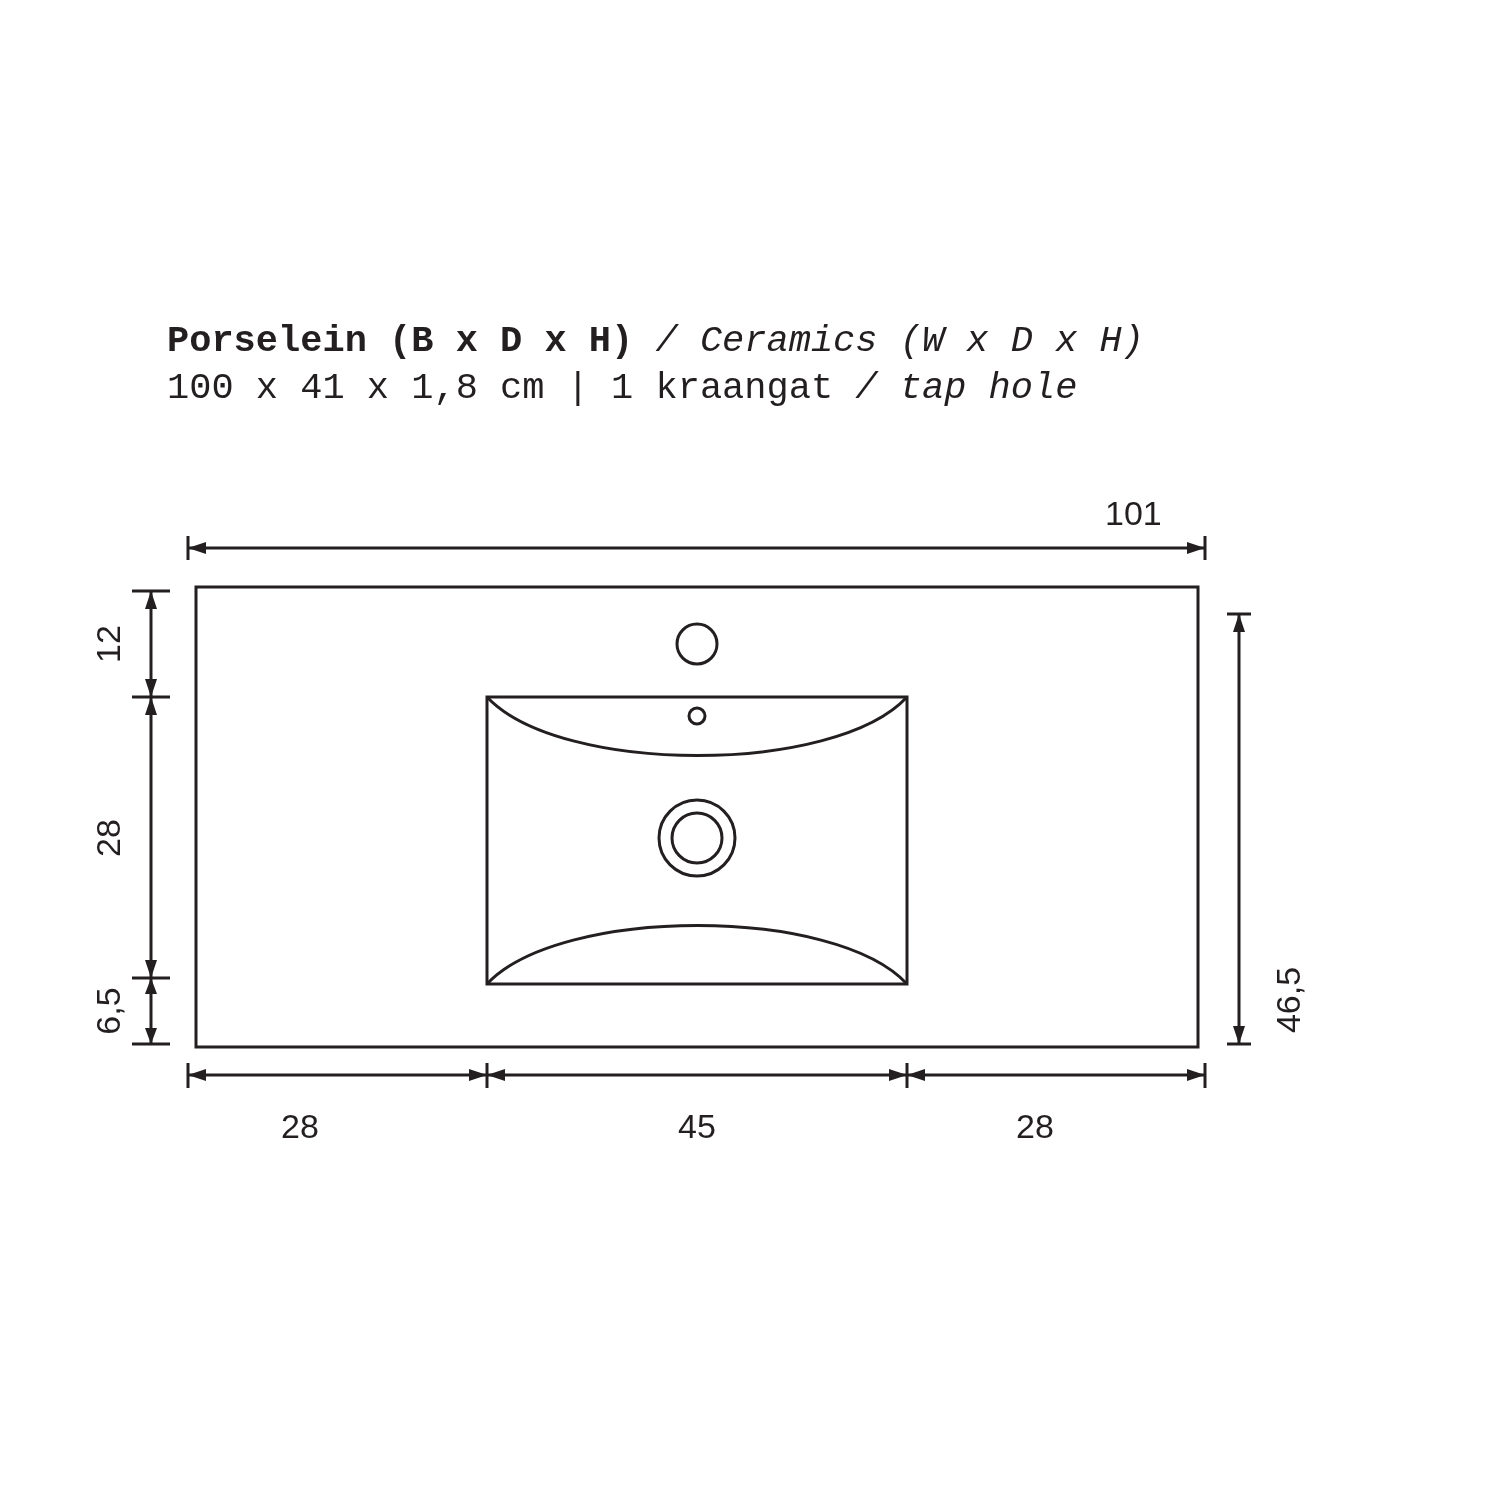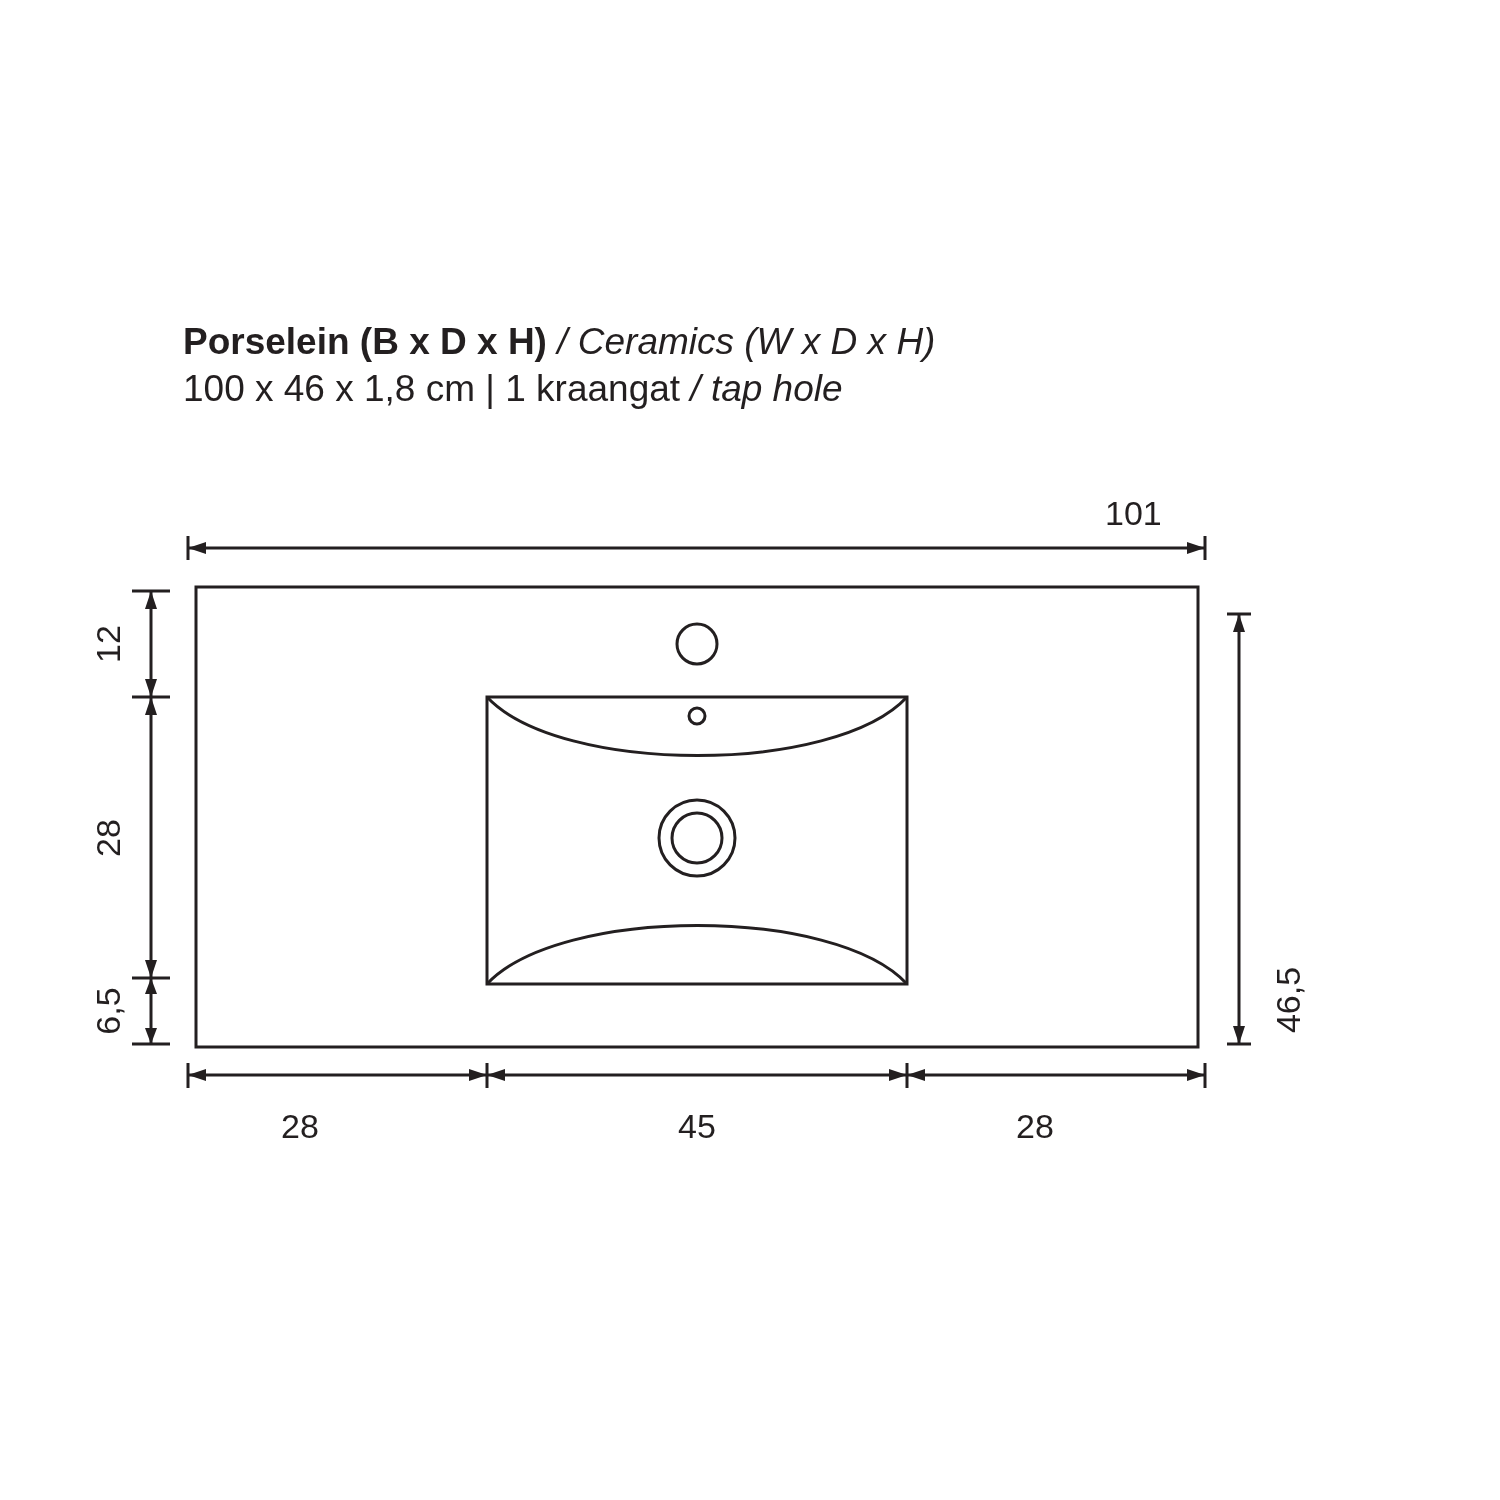--- a/index.html
+++ b/index.html
@@ -16,24 +16,25 @@
     overflow: hidden;
   }
   #sheet {
     position: absolute;
     left: 0; top: 0;
     width: 1500px;
     height: 1500px;
   }
   .title-block {
     position: absolute;
-    left: 183px;
+    left: 167px;
     top: 318px;
     width: 1100px;
     line-height: 1.28;
+    font-family: Liberation Mono, monospace;
   }
   .title-line {
     font-size: 37px;
     white-space: nowrap;
   }
   .t-bold {
     font-weight: bold;
   }
   .t-italic {
     font-style: italic;
@@ -58,21 +59,21 @@
 </head>
 <body>
 
 <div id="sheet">
 
   <div class="title-block">
     <div class="title-line">
       <span class="t-bold">Porselein (B x D x H)</span><span class="t-italic"> / Ceramics (W x D x H)</span>
     </div>
     <div class="title-line">
-      <span class="t-plain">100 x 46 x 1,8 cm | 1 kraangat</span><span class="t-italic"> / tap hole</span>
+      <span class="t-plain">100 x 41 x 1,8 cm | 1 kraangat</span><span class="t-italic"> / tap hole</span>
     </div>
   </div>
 
   <svg class="drawing" viewBox="0 0 1500 1500">
     <g fill="none" stroke="#231f20" stroke-width="3" stroke-linecap="butt">
 
       <g>
         <line x1="188" y1="548" x2="1205" y2="548"></line>
         <line x1="188" y1="536" x2="188" y2="560"></line>
         <line x1="1205" y1="536" x2="1205" y2="560"></line>

